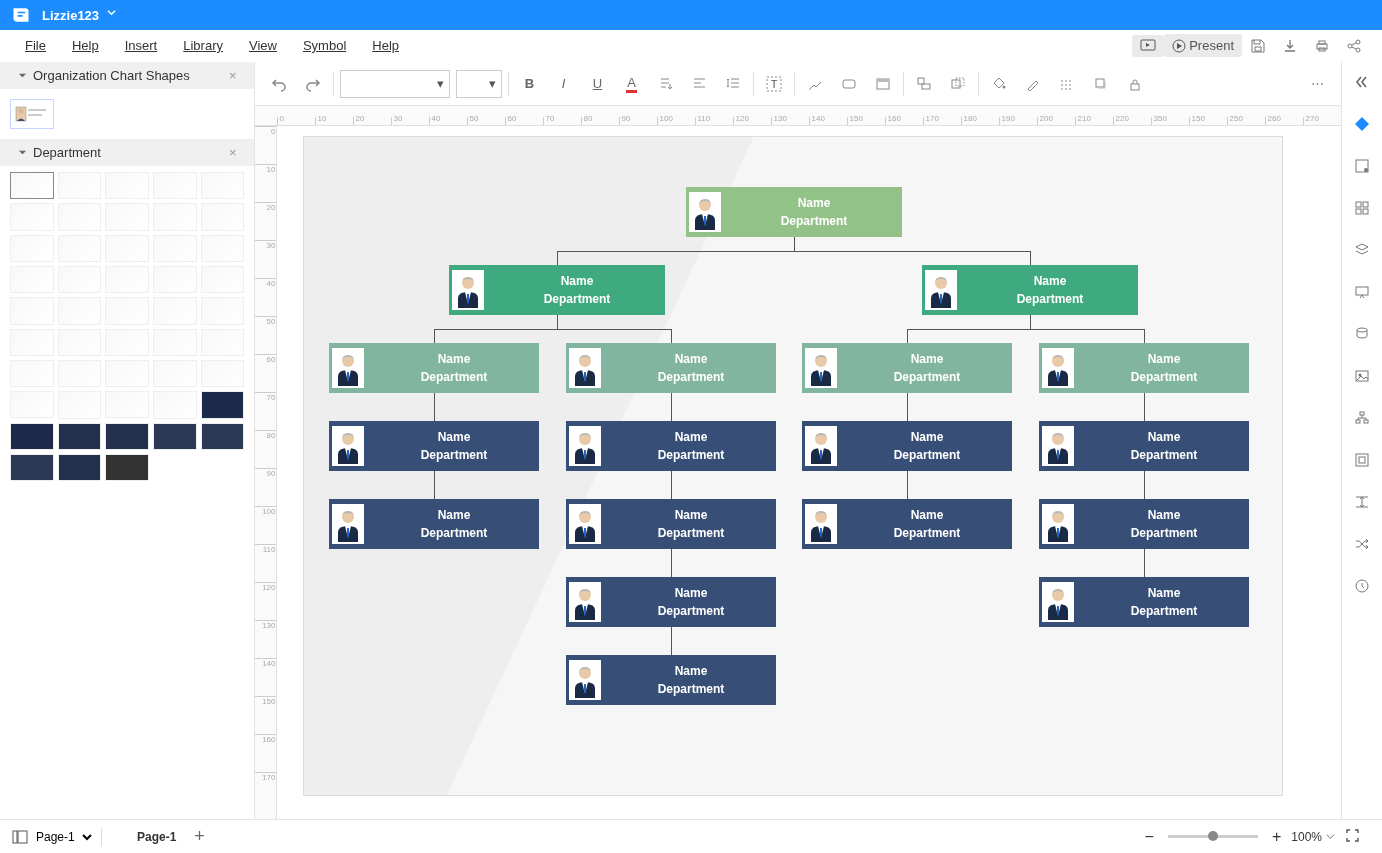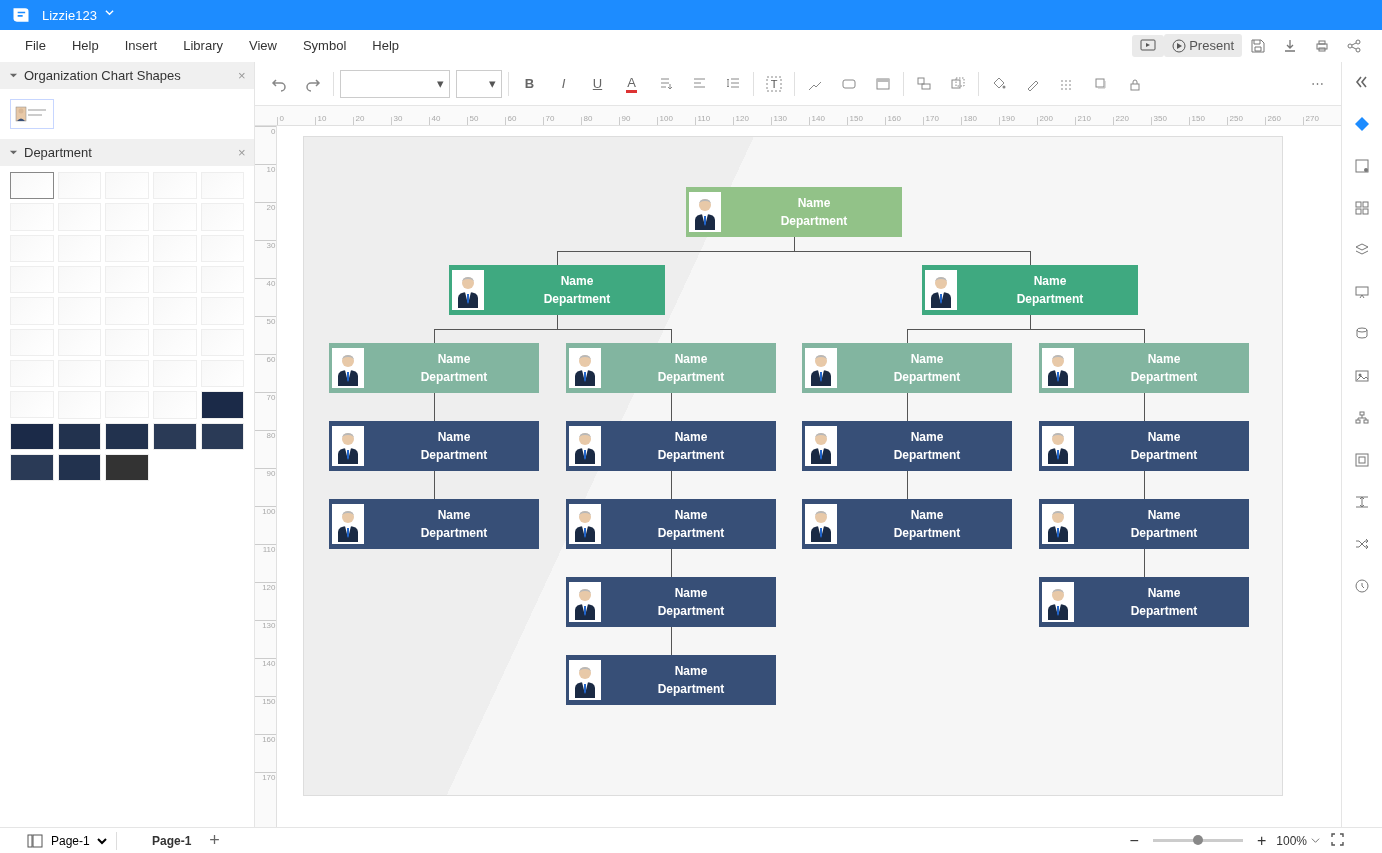--- a/index.html
+++ b/index.html
@@ -2,43 +2,43 @@
 <html><head>
 <meta charset="utf-8">
 <style>
 * { margin: 0; padding: 0; box-sizing: border-box; font-family: "Segoe UI", Arial, sans-serif; }
 body { width: 1382px; height: 853px; overflow: hidden; background: #fff; display: flex; flex-direction: column; }
 
 
 .titlebar { height: 30px; background: #1d8cff; display: flex; align-items: center; padding: 0 10px; color: #fff; font-size: 13px; }
 .titlebar .logo { width: 22px; height: 22px; margin-right: 10px; display: flex; align-items: center; justify-content: center; }
 .titlebar .title { flex: 1; }
-.titlebar .user { font-size: 13px; display: flex; align-items: flex-start; gap: 8px; }
+.titlebar .user { font-size: 13px; display: flex; align-items: flex-start; gap: 8px; font-weight: bold; }
 
 
 .menubar { height: 32px; background: #fff; display: flex; align-items: center; padding: 0 12px; font-size: 13px; color: #333; border-bottom: 1px solid #fff; }
-.menubar .menu-item { padding: 5px 13px; cursor: pointer; }
+.menubar .menu-item { padding: 5px 13px; cursor: pointer; text-decoration: underline; }
 .menubar .spacer { flex: 1; }
 .menubar .right-item { padding: 4px 8px; display: flex; align-items: center; gap: 3px; color: #555; }
 .menubar .present { background: #eaeaea; border-radius: 3px; padding: 4px 8px; }
 
 
 .toolbar { height: 44px; border-bottom: 1px solid #e5e5e5; display: flex; align-items: center; padding: 0 10px; gap: 6px; font-size: 13px; color: #555; }
 .toolbar .tb-btn { width: 28px; height: 28px; display: flex; align-items: center; justify-content: center; cursor: pointer; color: #666; }
 .toolbar .sel { border: 1px solid #ccc; height: 28px; display: flex; align-items: center; padding: 0 6px; background: #fff; }
 .toolbar .sep { width: 1px; height: 24px; background: #e0e0e0; }
 
 
 .main { flex: 1; display: flex; overflow: hidden; }
 
 
 .sidebar-left { width: 265px; border-right: 1px solid #e5e5e5; display: flex; flex-direction: column; background: #fff; }
 .sl-header { height: 44px; display: flex; align-items: center; padding: 0 14px; font-weight: 600; font-size: 14px; color: #222; gap: 10px; border-bottom: 1px solid #eee; }
 .sl-header .sp { flex: 1; }
-.sl-panel-title { background: #f0f0f0; padding: 6px 9px; font-size: 13px; color: #333; display: flex; align-items: center; gap: 6px; }
+.sl-panel-title { background: #f0f0f0; padding: 6px 18px; font-size: 13px; color: #333; display: flex; align-items: center; gap: 6px; }
 .sl-panel-title .x { margin-left: auto; color: #999; }
 .sl-shapes { padding: 10px; }
 .sl-shape-thumb { width: 44px; height: 30px; border: 1px solid #c7d6ff; background: #fff; display: flex; align-items: center; justify-content: center; }
 .sl-bg-grid { display: grid; grid-template-columns: repeat(5, 1fr); gap: 4px; padding: 6px 10px; }
 .sl-bg-item { aspect-ratio: 1.6; background: linear-gradient(135deg, #f8f8f8, #fff); border: 1px solid #eee; }
 .sl-bg-item.sel { border: 1px solid #888; }
 .sl-bg-dark { background: #1b2a48; }
 .sl-bg-dark2 { background: #22324e; }
 .sl-bg-dark3 { background: #2a3a56; }
 .sl-bg-dark4 { background: #333; }
@@ -69,21 +69,21 @@
 .conn { position: absolute; background: #555; }
 .connH { height: 1px; }
 .connV { width: 1px; }
 
 
 .sidebar-right { width: 42px; border-left: 1px solid #e5e5e5; display: flex; flex-direction: column; align-items: center; padding-top: 6px; gap: 14px; background: #fff; }
 .sr-btn { width: 28px; height: 28px; display: flex; align-items: center; justify-content: center; color: #666; cursor: pointer; }
 .sr-btn.active { color: #1d8cff; }
 
 
-.statusbar { height: 26px; border-top: 1px solid #e5e5e5; display: flex; align-items: center; padding: 0 27px; font-size: 12px; color: #333; background: #fff; }
+.statusbar { height: 34px; border-top: 1px solid #e5e5e5; display: flex; align-items: center; padding: 0 12px; font-size: 12px; color: #333; background: #fff; }
 .statusbar .tab { font-weight: 700; padding: 0 10px; }
 .statusbar .sp { flex: 1; }
 .statusbar .zoom-slider { width: 90px; height: 3px; background: #ccc; position: relative; margin: 0 8px; }
 .statusbar .zoom-slider .knob { position: absolute; left: 45%; top: -4px; width: 10px; height: 10px; border-radius: 50%; background: #888; }
 
 select.page-sel { border: none; font-size: 12px; padding: 2px 4px; background: #fff; }
 </style>
 </head>
 <body>
 

